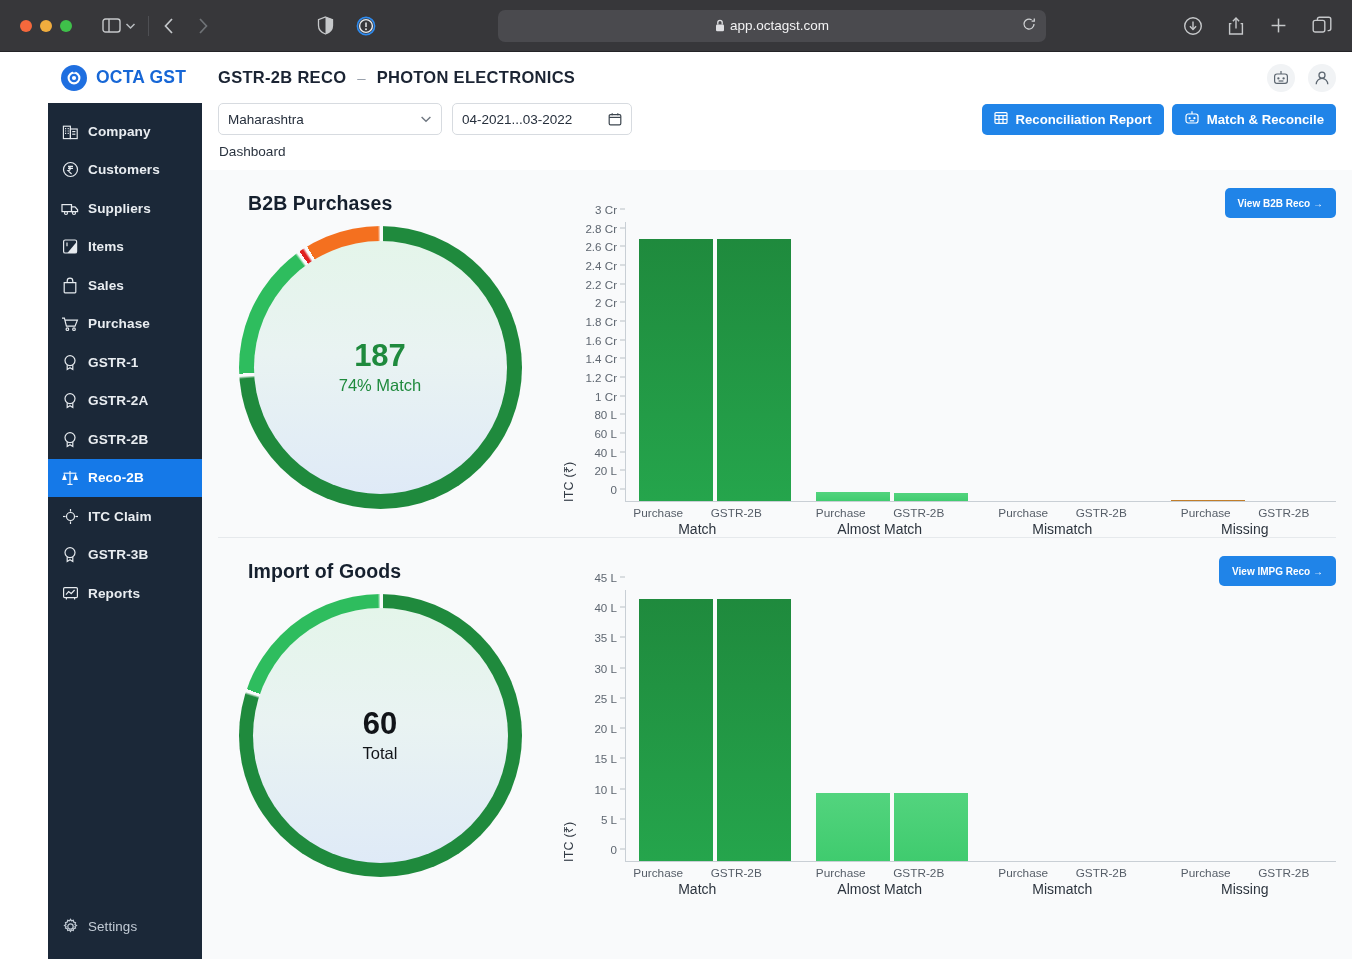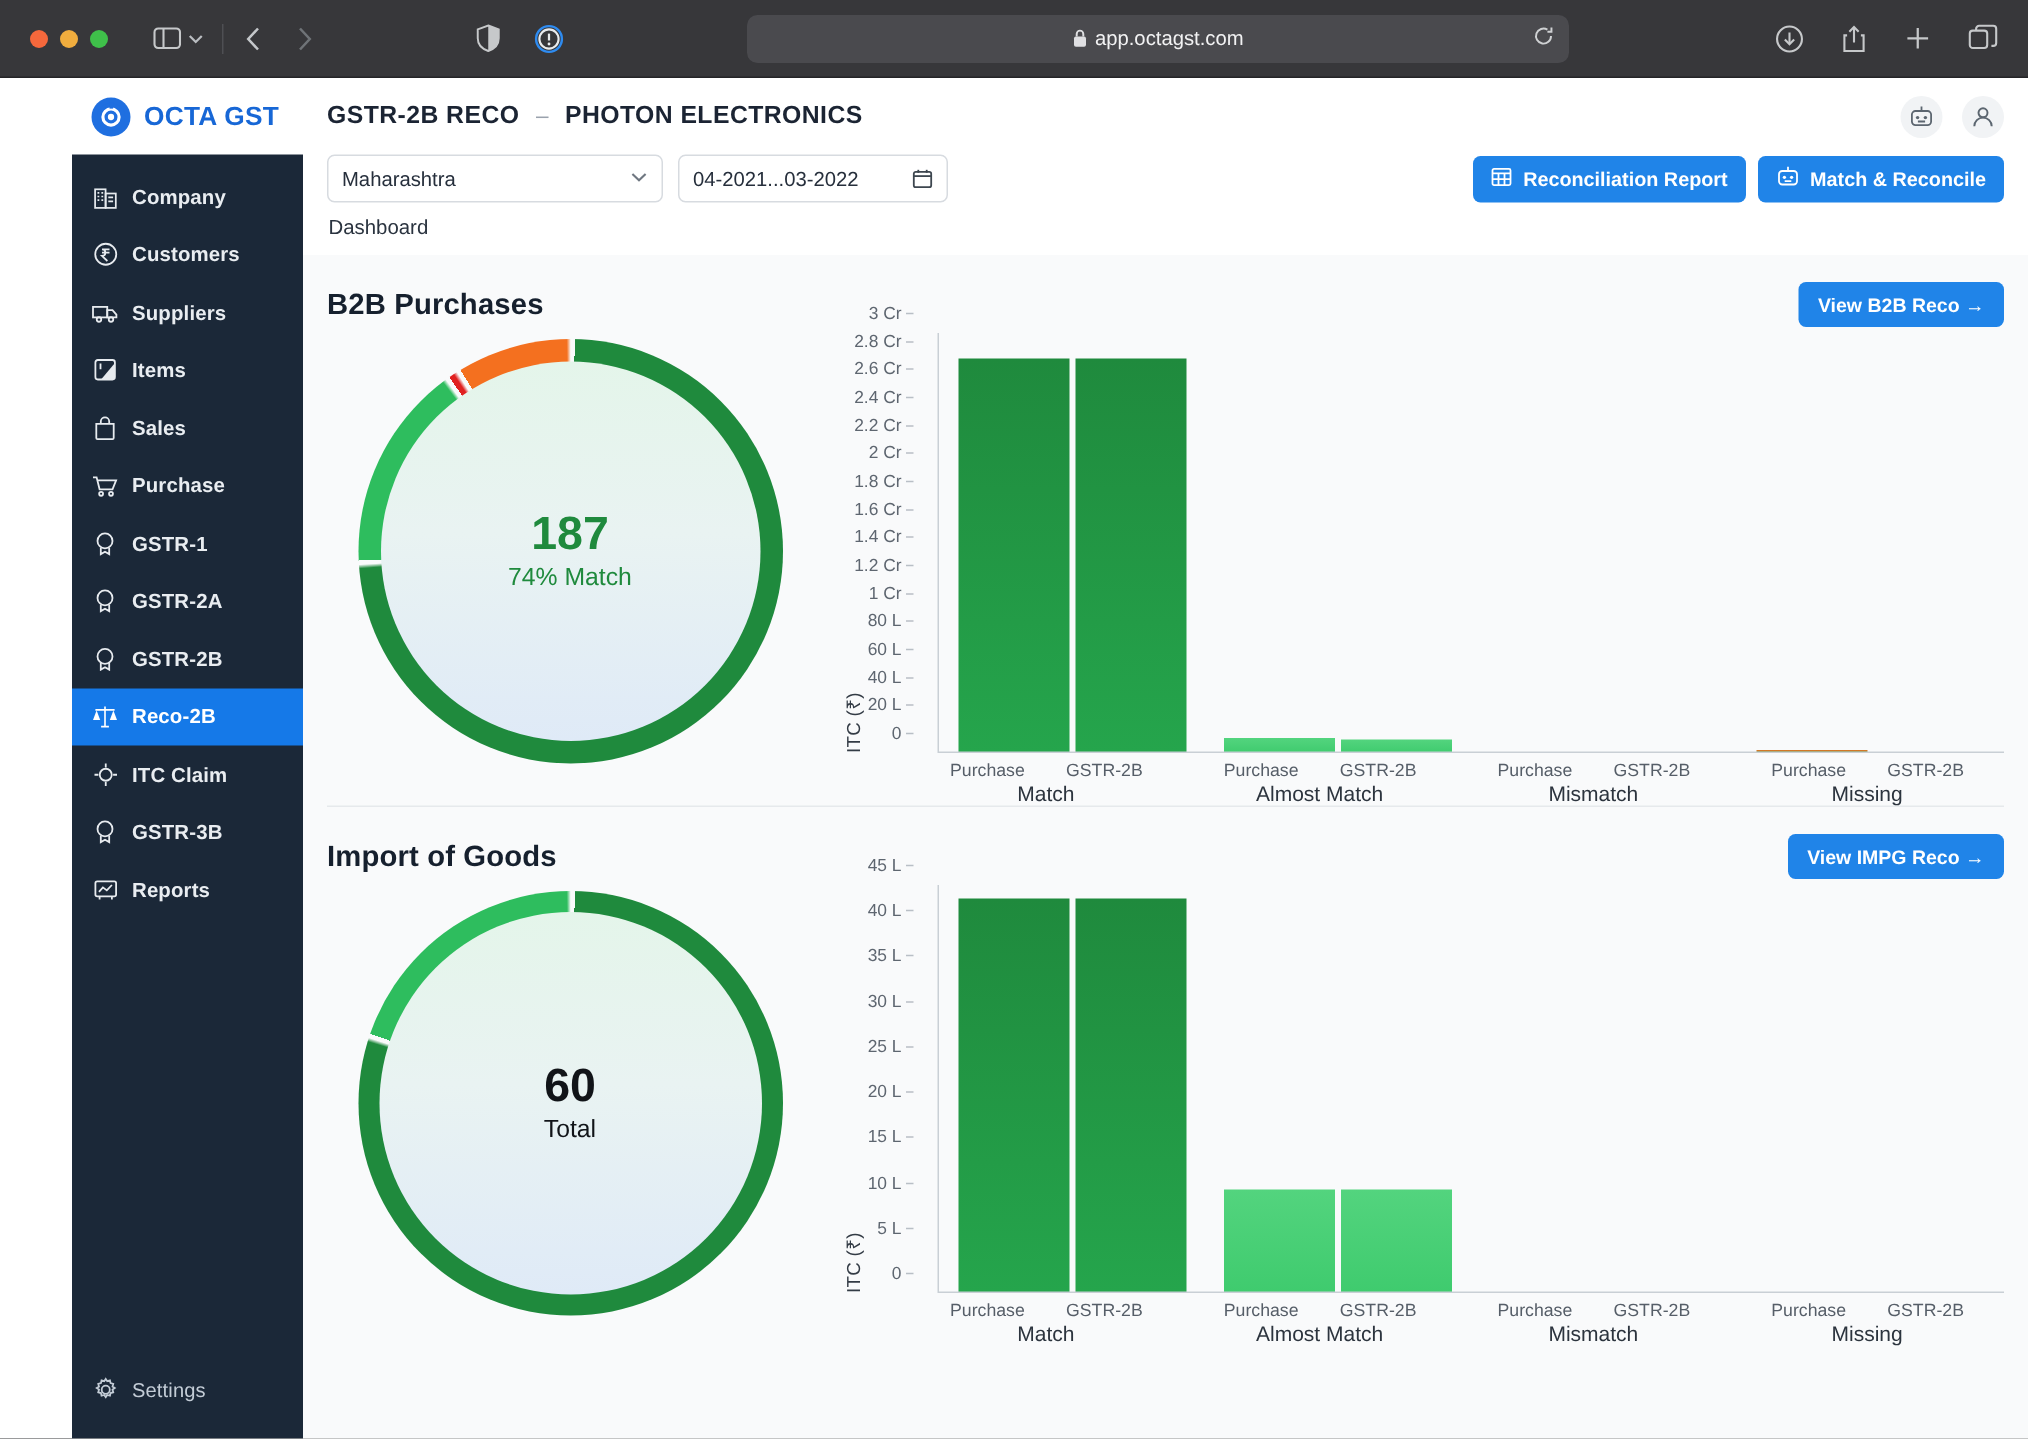--- a/index.html
+++ b/index.html
@@ -98,26 +98,26 @@
     display: flex; align-items: center; gap: 7px; padding: 0 12px;
     font-size: 13.2px; font-weight: bold; cursor: pointer;
     font-family: "Liberation Sans", sans-serif;
   }
   .breadcrumb { font-size: 13.6px; color: #2a333f; padding: 6px 0 11px 1px; }
 
   .content { flex: 1; background: #f9fafb; overflow: hidden; padding: 0 16px; }
 
   .section { border-bottom: 1px solid #e6e9ec; }
   .section:last-child { border-bottom: none; }
-  .section-head { display: flex; align-items: center; padding: 18px 0 4px 0; }
+  .section-head { display: flex; align-items: center; padding: 18px 0 4px 0; margin-left: 30px; }
   .section-title { font-size: 19.5px; font-weight: bold; color: #16202e; letter-spacing: .1px; }
   .section-head .actions-right { margin-left: auto; }
   .btn-link {
     height: 30px; background: #2084e8; color: #fff; border: none; border-radius: 5px;
-    padding: 0 13px; font-size: 13px; font-weight: bold; cursor: pointer;
+    padding: 0 13px; font-size: 10px; font-weight: bold; cursor: pointer;
     font-family: "Liberation Sans", sans-serif;
   }
 
   .section-body { display: flex; align-items: flex-start; gap: 16px; }
 
   
   .donut-wrap { flex: 0 0 324px; display: flex; justify-content: center; padding-top: 4px; }
   .donut { position: relative; }
   .donut-center {
     position: absolute; inset: 0; display: flex; flex-direction: column;
@@ -129,21 +129,21 @@
   
   .chart-wrap { flex: 1; min-width: 0; position: relative; }
   .chart-grid { display: flex; }
   .ylabel {
     writing-mode: vertical-rl; transform: rotate(180deg);
     font-size: 12.5px; color: #333b45; align-self: center;
     padding-right: 2px; letter-spacing: .2px;
   }
   .yticks { position: relative; flex: 0 0 48px; }
   .ytick {
-    position: absolute; right: 16px; transform: translateY(-50%);
+    position: absolute; right: 0; transform: translateY(-50%);
     font-size: 11.6px; color: #5e6670; white-space: nowrap;
     display: flex; align-items: center; gap: 3px;
   }
   .ytick .dash { width: 5px; height: 1px; background: #b9bfc6; display: inline-block; }
   .plot { position: relative; flex: 1; border-left: 1px solid #c9cfd5; }
   .plot-baseline { position: absolute; left: 0; right: 0; bottom: 0; height: 1px; background: #c9cfd5; }
   .bars { position: absolute; inset: 0; display: flex; }
   .group { flex: 1; display: flex; align-items: flex-end; justify-content: center; gap: 4px; position: relative; }
   .bar { width: 74px; position: relative; }
   .xaxis { display: flex; margin-top: 4px; }

